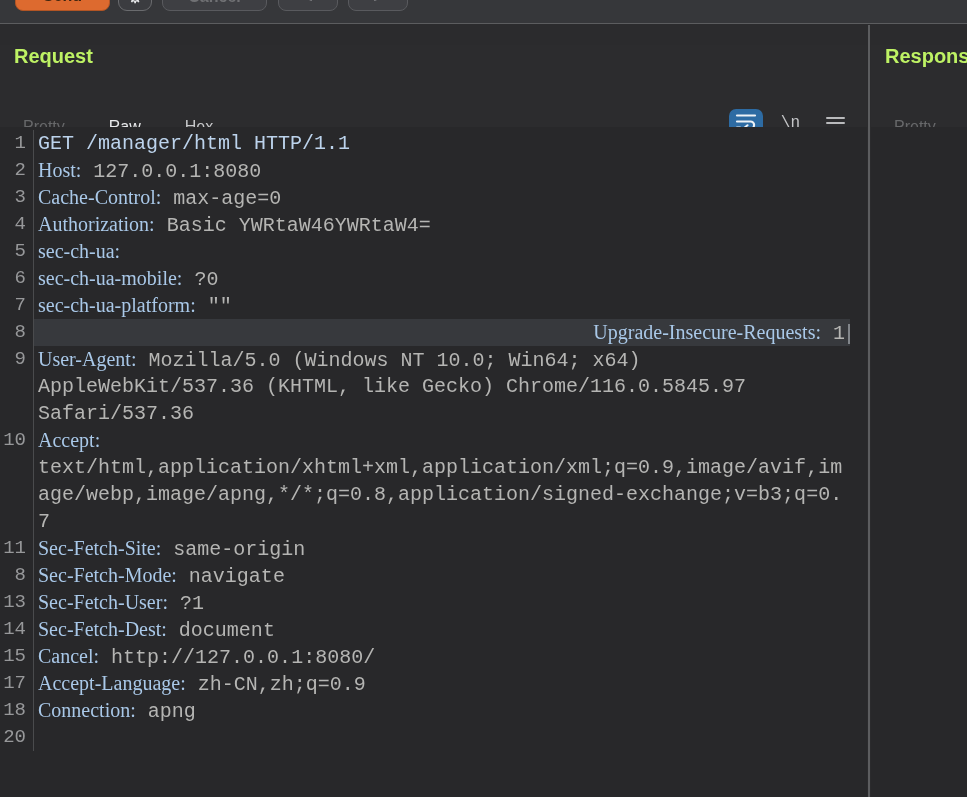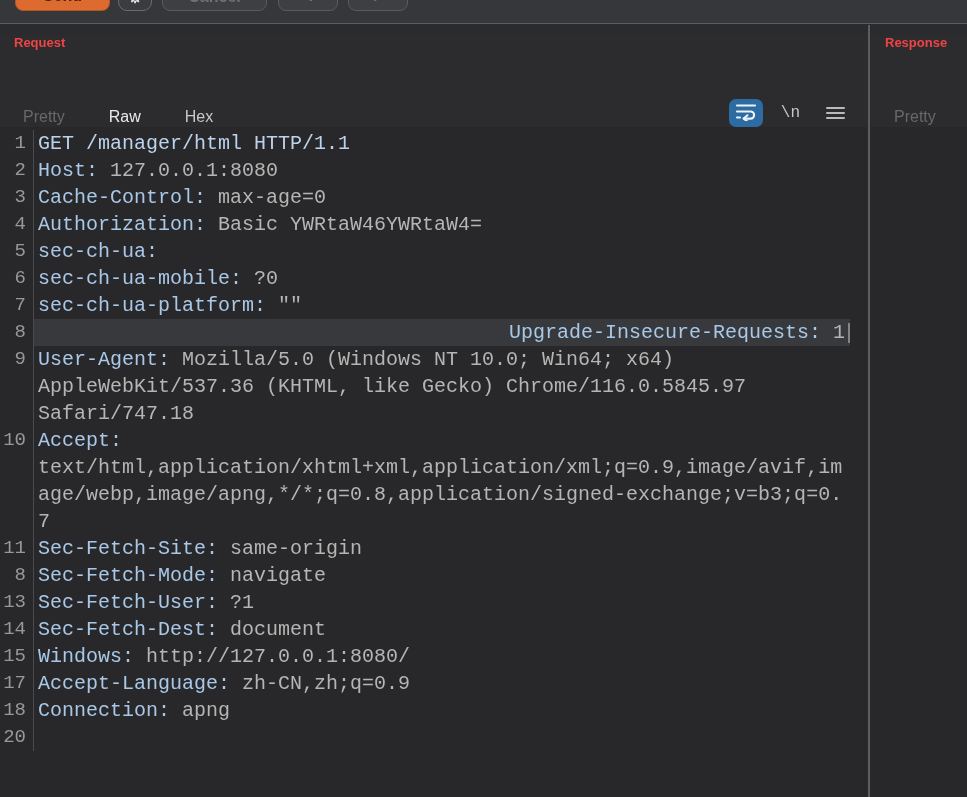--- a/index.html
+++ b/index.html
@@ -47,21 +47,21 @@
   .splitter {
     position:absolute; left:868px; top:25px; bottom:0; width:2px;
     background:#5c5d5f;
   }
 
   .panel-header {
     position:relative; height:101px; background:#2c2c2e;
     border-bottom:1px solid #58595b;
   }
   .panel-title {
-    margin:10px 0 0 14px; font-size:13px; font-weight:bold; color:#ef4444;
+    margin:20px 0 0 14px; font-size:20px; font-weight:bold; color:#bef264;
     white-space:nowrap;
   }
   .tabs {
     position:absolute; left:1px; bottom:2px; display:flex; height:33px;
   }
   .tab {
     position:relative; padding:0 22px; display:flex; align-items:center;
     font-size:16px; color:#c7c8ca; cursor:default; white-space:nowrap;
   }
   .tab.dim    { color:#67686a; }
@@ -96,21 +96,21 @@
   }
   .row { display:flex; height:27px; line-height:27px; white-space:pre; }
   .gutter-num {
     flex:0 0 34px; text-align:right; padding-right:7px;
     color:#97989a; font-size:19px;
     border-right:1px solid #4a4b4d;
   }
   .row-text { flex:1; padding-left:4px; margin-right:17px; overflow:hidden; }
   .row.highlight .row-text { background:#37393d;text-align:right; }
   .seg-reqline { color:#bcd3ec; }
-  .seg-name    { color:#a9c8e8; }
+  .seg-name    { color:#a9c8e8;font-family:Liberation Serif, serif; }
   .seg-val     { color:#b5b5b3; }
   .caret {
     display:inline-block; width:2px; height:20px; margin-left:3px;
     background:#a9adb3; vertical-align:middle; opacity:.65;
   }
 </style>
 </head>
 <body>
 
 <div class="topbar">
@@ -158,30 +158,30 @@
       <div class="row"><span class="gutter-num">1</span><span class="row-text"><span class="seg-reqline">GET /manager/html HTTP/1.1</span></span></div>
       <div class="row"><span class="gutter-num">2</span><span class="row-text"><span class="seg-name">Host:</span><span class="seg-val"> 127.0.0.1:8080</span></span></div>
       <div class="row"><span class="gutter-num">3</span><span class="row-text"><span class="seg-name">Cache-Control:</span><span class="seg-val"> max-age=0</span></span></div>
       <div class="row"><span class="gutter-num">4</span><span class="row-text"><span class="seg-name">Authorization:</span><span class="seg-val"> Basic YWRtaW46YWRtaW4=</span></span></div>
       <div class="row"><span class="gutter-num">5</span><span class="row-text"><span class="seg-name">sec-ch-ua:</span></span></div>
       <div class="row"><span class="gutter-num">6</span><span class="row-text"><span class="seg-name">sec-ch-ua-mobile:</span><span class="seg-val"> ?0</span></span></div>
       <div class="row"><span class="gutter-num">7</span><span class="row-text"><span class="seg-name">sec-ch-ua-platform:</span><span class="seg-val"> ""</span></span></div>
       <div class="row highlight"><span class="gutter-num">8</span><span class="row-text"><span class="seg-name">Upgrade-Insecure-Requests:</span><span class="seg-val"> 1</span><span class="caret"></span></span></div>
       <div class="row"><span class="gutter-num">9</span><span class="row-text"><span class="seg-name">User-Agent:</span><span class="seg-val"> Mozilla/5.0 (Windows NT 10.0; Win64; x64)</span></span></div>
       <div class="row"><span class="gutter-num"></span><span class="row-text"><span class="seg-val">AppleWebKit/537.36 (KHTML, like Gecko) Chrome/116.0.5845.97</span></span></div>
-      <div class="row"><span class="gutter-num"></span><span class="row-text"><span class="seg-val">Safari/747.18</span></span></div>
+      <div class="row"><span class="gutter-num"></span><span class="row-text"><span class="seg-val">Safari/537.36</span></span></div>
       <div class="row"><span class="gutter-num">10</span><span class="row-text"><span class="seg-name">Accept:</span></span></div>
       <div class="row"><span class="gutter-num"></span><span class="row-text"><span class="seg-val">text/html,application/xhtml+xml,application/xml;q=0.9,image/avif,im</span></span></div>
       <div class="row"><span class="gutter-num"></span><span class="row-text"><span class="seg-val">age/webp,image/apng,*/*;q=0.8,application/signed-exchange;v=b3;q=0.</span></span></div>
       <div class="row"><span class="gutter-num"></span><span class="row-text"><span class="seg-val">7</span></span></div>
       <div class="row"><span class="gutter-num">11</span><span class="row-text"><span class="seg-name">Sec-Fetch-Site:</span><span class="seg-val"> same-origin</span></span></div>
       <div class="row"><span class="gutter-num">8</span><span class="row-text"><span class="seg-name">Sec-Fetch-Mode:</span><span class="seg-val"> navigate</span></span></div>
       <div class="row"><span class="gutter-num">13</span><span class="row-text"><span class="seg-name">Sec-Fetch-User:</span><span class="seg-val"> ?1</span></span></div>
       <div class="row"><span class="gutter-num">14</span><span class="row-text"><span class="seg-name">Sec-Fetch-Dest:</span><span class="seg-val"> document</span></span></div>
-      <div class="row"><span class="gutter-num">15</span><span class="row-text"><span class="seg-name">Windows:</span><span class="seg-val"> http://127.0.0.1:8080/</span></span></div>
+      <div class="row"><span class="gutter-num">15</span><span class="row-text"><span class="seg-name">Cancel:</span><span class="seg-val"> http://127.0.0.1:8080/</span></span></div>
       <div class="row"><span class="gutter-num">17</span><span class="row-text"><span class="seg-name">Accept-Language:</span><span class="seg-val"> zh-CN,zh;q=0.9</span></span></div>
       <div class="row"><span class="gutter-num">18</span><span class="row-text"><span class="seg-name">Connection:</span><span class="seg-val"> apng</span></span></div>
       <div class="row"><span class="gutter-num">20</span><span class="row-text"></span></div>
     </div>
 </div>
 
 <div class="splitter"></div>
 
 <div class="panel panel-response">
   <div class="panel-header">

